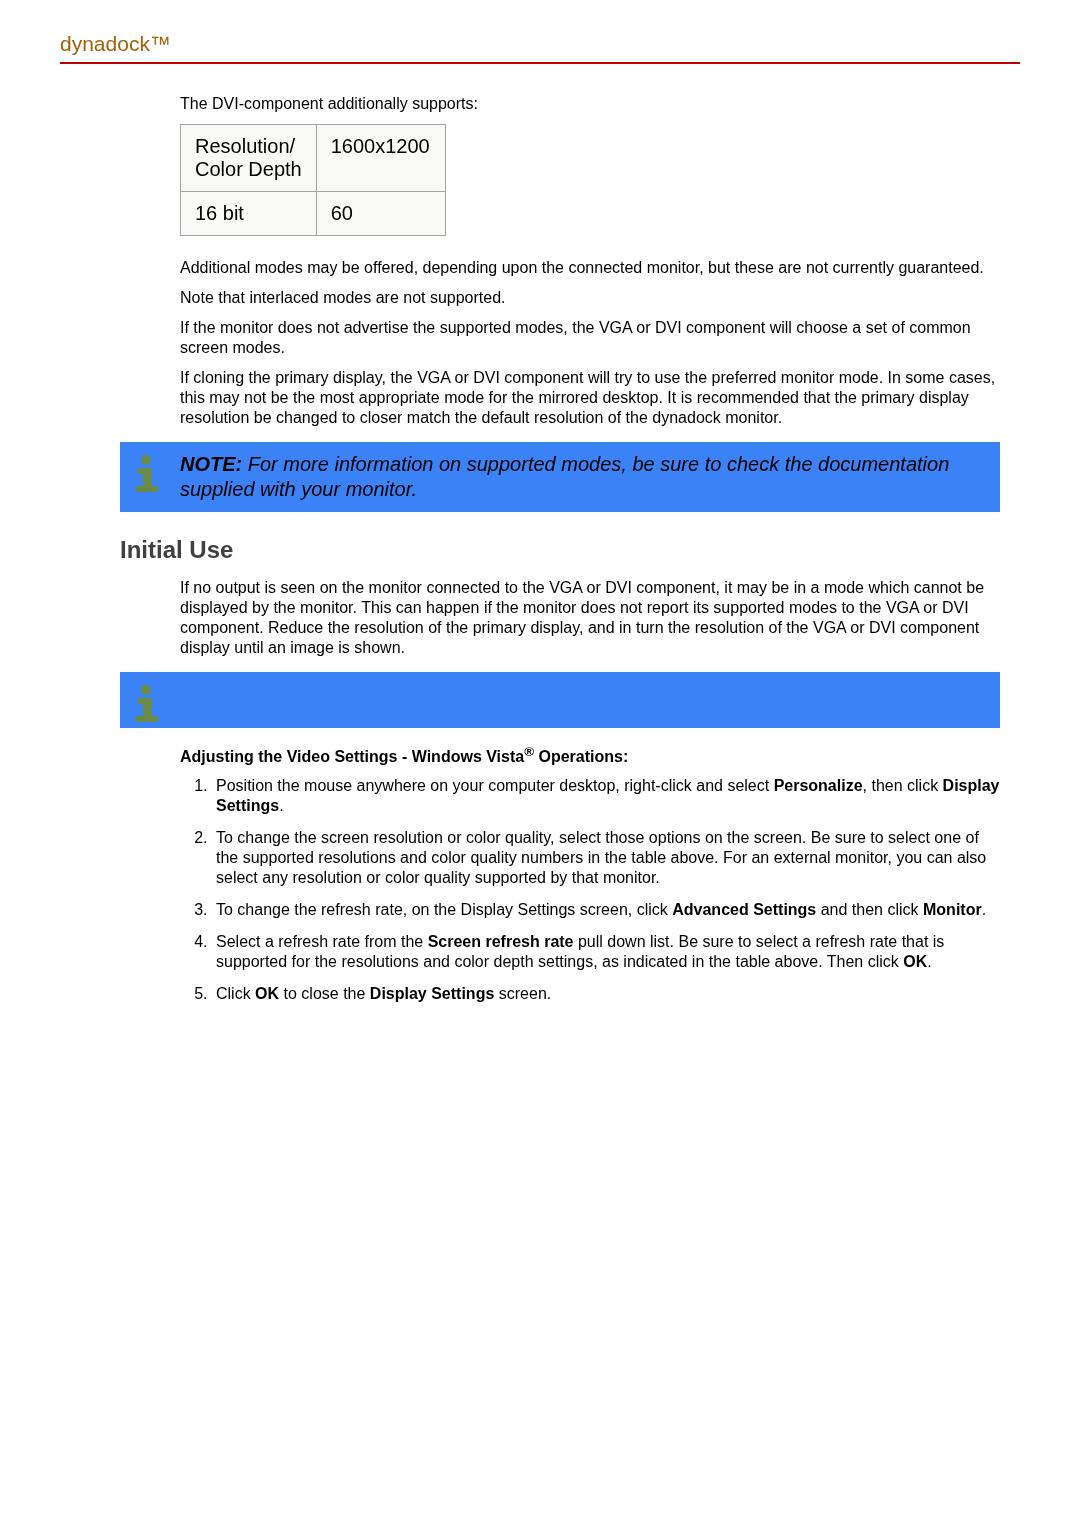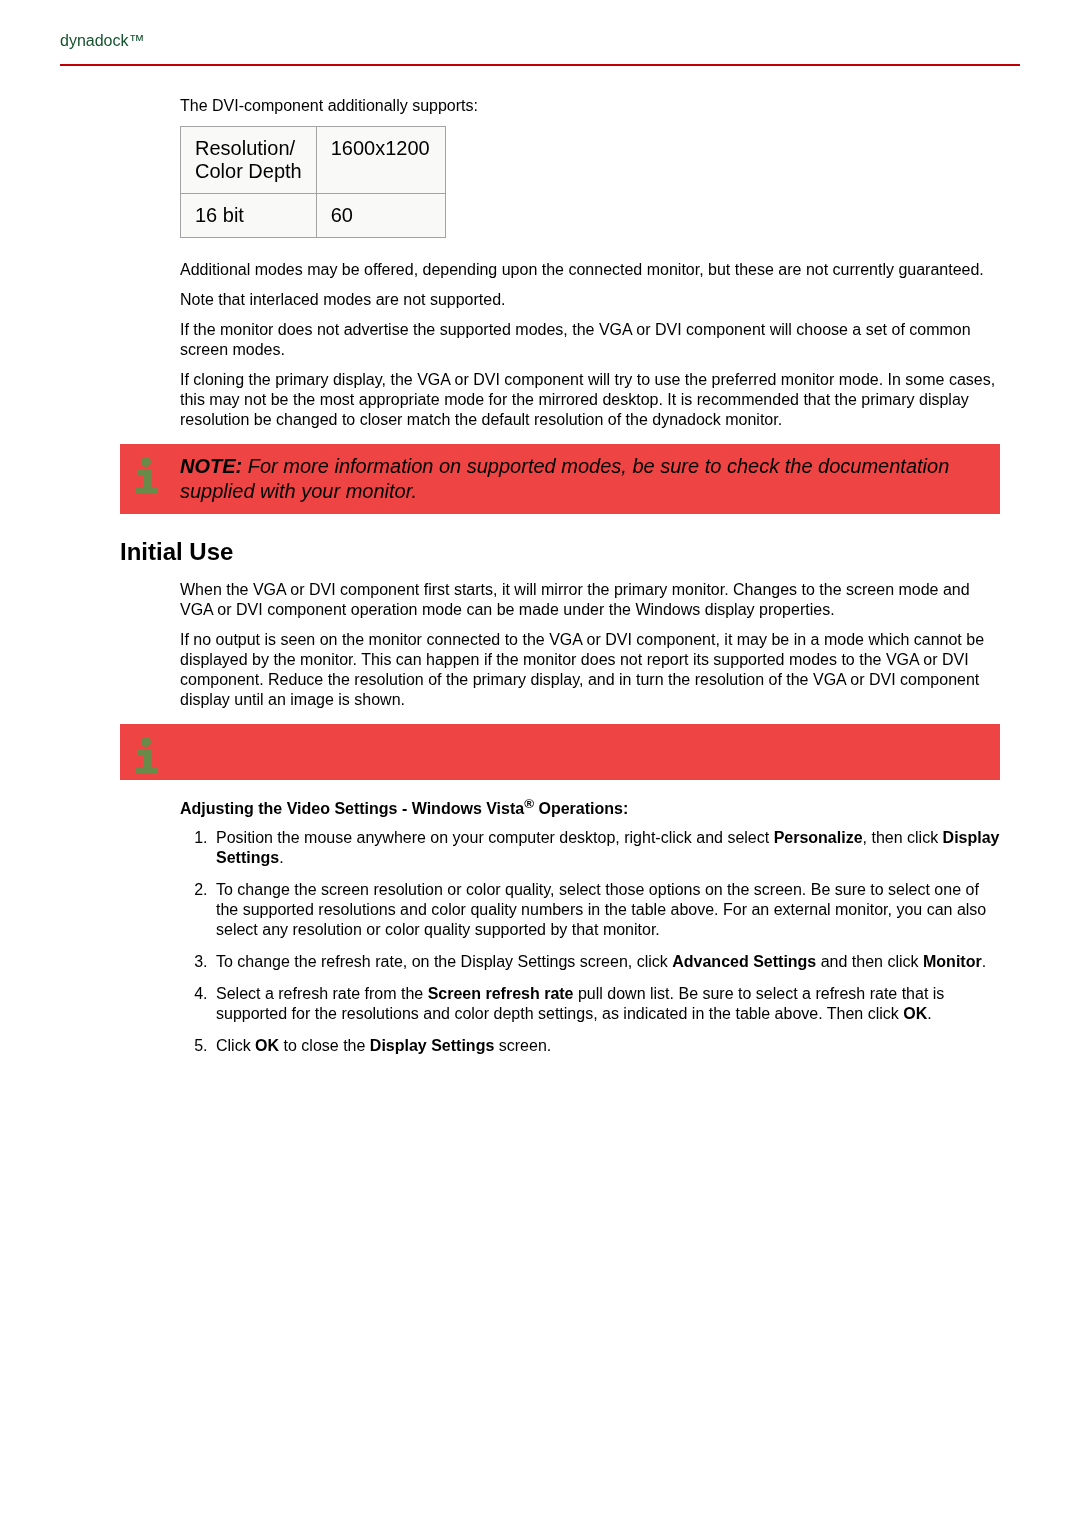--- a/index.html
+++ b/index.html
@@ -13,23 +13,23 @@
     position: relative;
     box-sizing: border-box;
   }
   .page {
     padding: 32px 60px 60px 60px;
     box-sizing: border-box;
     height: 100%;
     position: relative;
   }
   .header-title {
-    color: #14532d;
-    font-size: 16px;
-    margin-bottom: 14px;
+    color: #a16207;
+    font-size: 21px;
+    margin-bottom: 6px;
   }
   .hr-top {
     border: none;
     border-top: 2px solid #c00000;
     margin: 0 0 30px 0;
   }
   .content-block {
     margin-left: 120px;
     margin-right: 20px;
   }
@@ -44,28 +44,28 @@
   }
   table.data td {
     border: 1px solid #a3a3a3;
     padding: 10px 14px;
     font-size: 20px;
     background: #f9f9f8;
     min-width: 100px;
     vertical-align: top;
   }
   .section-heading {
-    color: #000000;
+    color: #404040;
     font-weight: bold;
     font-size: 24px;
     margin: 24px 0 14px 60px;
     font-family: Arial, Helvetica, sans-serif;
   }
   .note-box {
-    background: #ef4444;
+    background: #3b82f6;
     margin: 14px 0 14px -60px;
     padding: 10px 14px 10px 60px;
     position: relative;
     min-height: 36px;
     display: flex;
     align-items: flex-start;
   }
   .note-icon {
     position: absolute;
     left: 4px;
@@ -153,21 +153,20 @@
       </svg>
       <div class="note-text">
         <span class="label">NOTE:</span><span> For more information on supported modes, be sure to check the documentation supplied with your monitor.</span>
       </div>
     </div>
   </div>
 
   <div class="section-heading">Initial Use</div>
 
   <div class="content-block">
-    <p class="para">When the VGA or DVI component first starts, it will mirror the primary monitor. Changes to the screen mode and VGA or DVI component operation mode can be made under the Windows display properties.</p>
     <p class="para">If no output is seen on the monitor connected to the VGA or DVI component, it may be in a mode which cannot be displayed by the monitor. This can happen if the monitor does not report its supported modes to the VGA or DVI component. Reduce the resolution of the primary display, and in turn the resolution of the VGA or DVI component display until an image is shown.</p>
 
     <div class="note-box">
       <svg class="note-icon" viewBox="0 0 44 44">
         <circle cx="22" cy="10" r="5" fill="#6a8a4a"></circle>
         <rect x="14" y="18" width="14" height="6" fill="#6a8a4a"></rect>
         <rect x="19" y="18" width="9" height="20" fill="#6a8a4a"></rect>
         <rect x="12" y="36" width="22" height="6" fill="#6a8a4a"></rect>
       </svg>
     </div>

